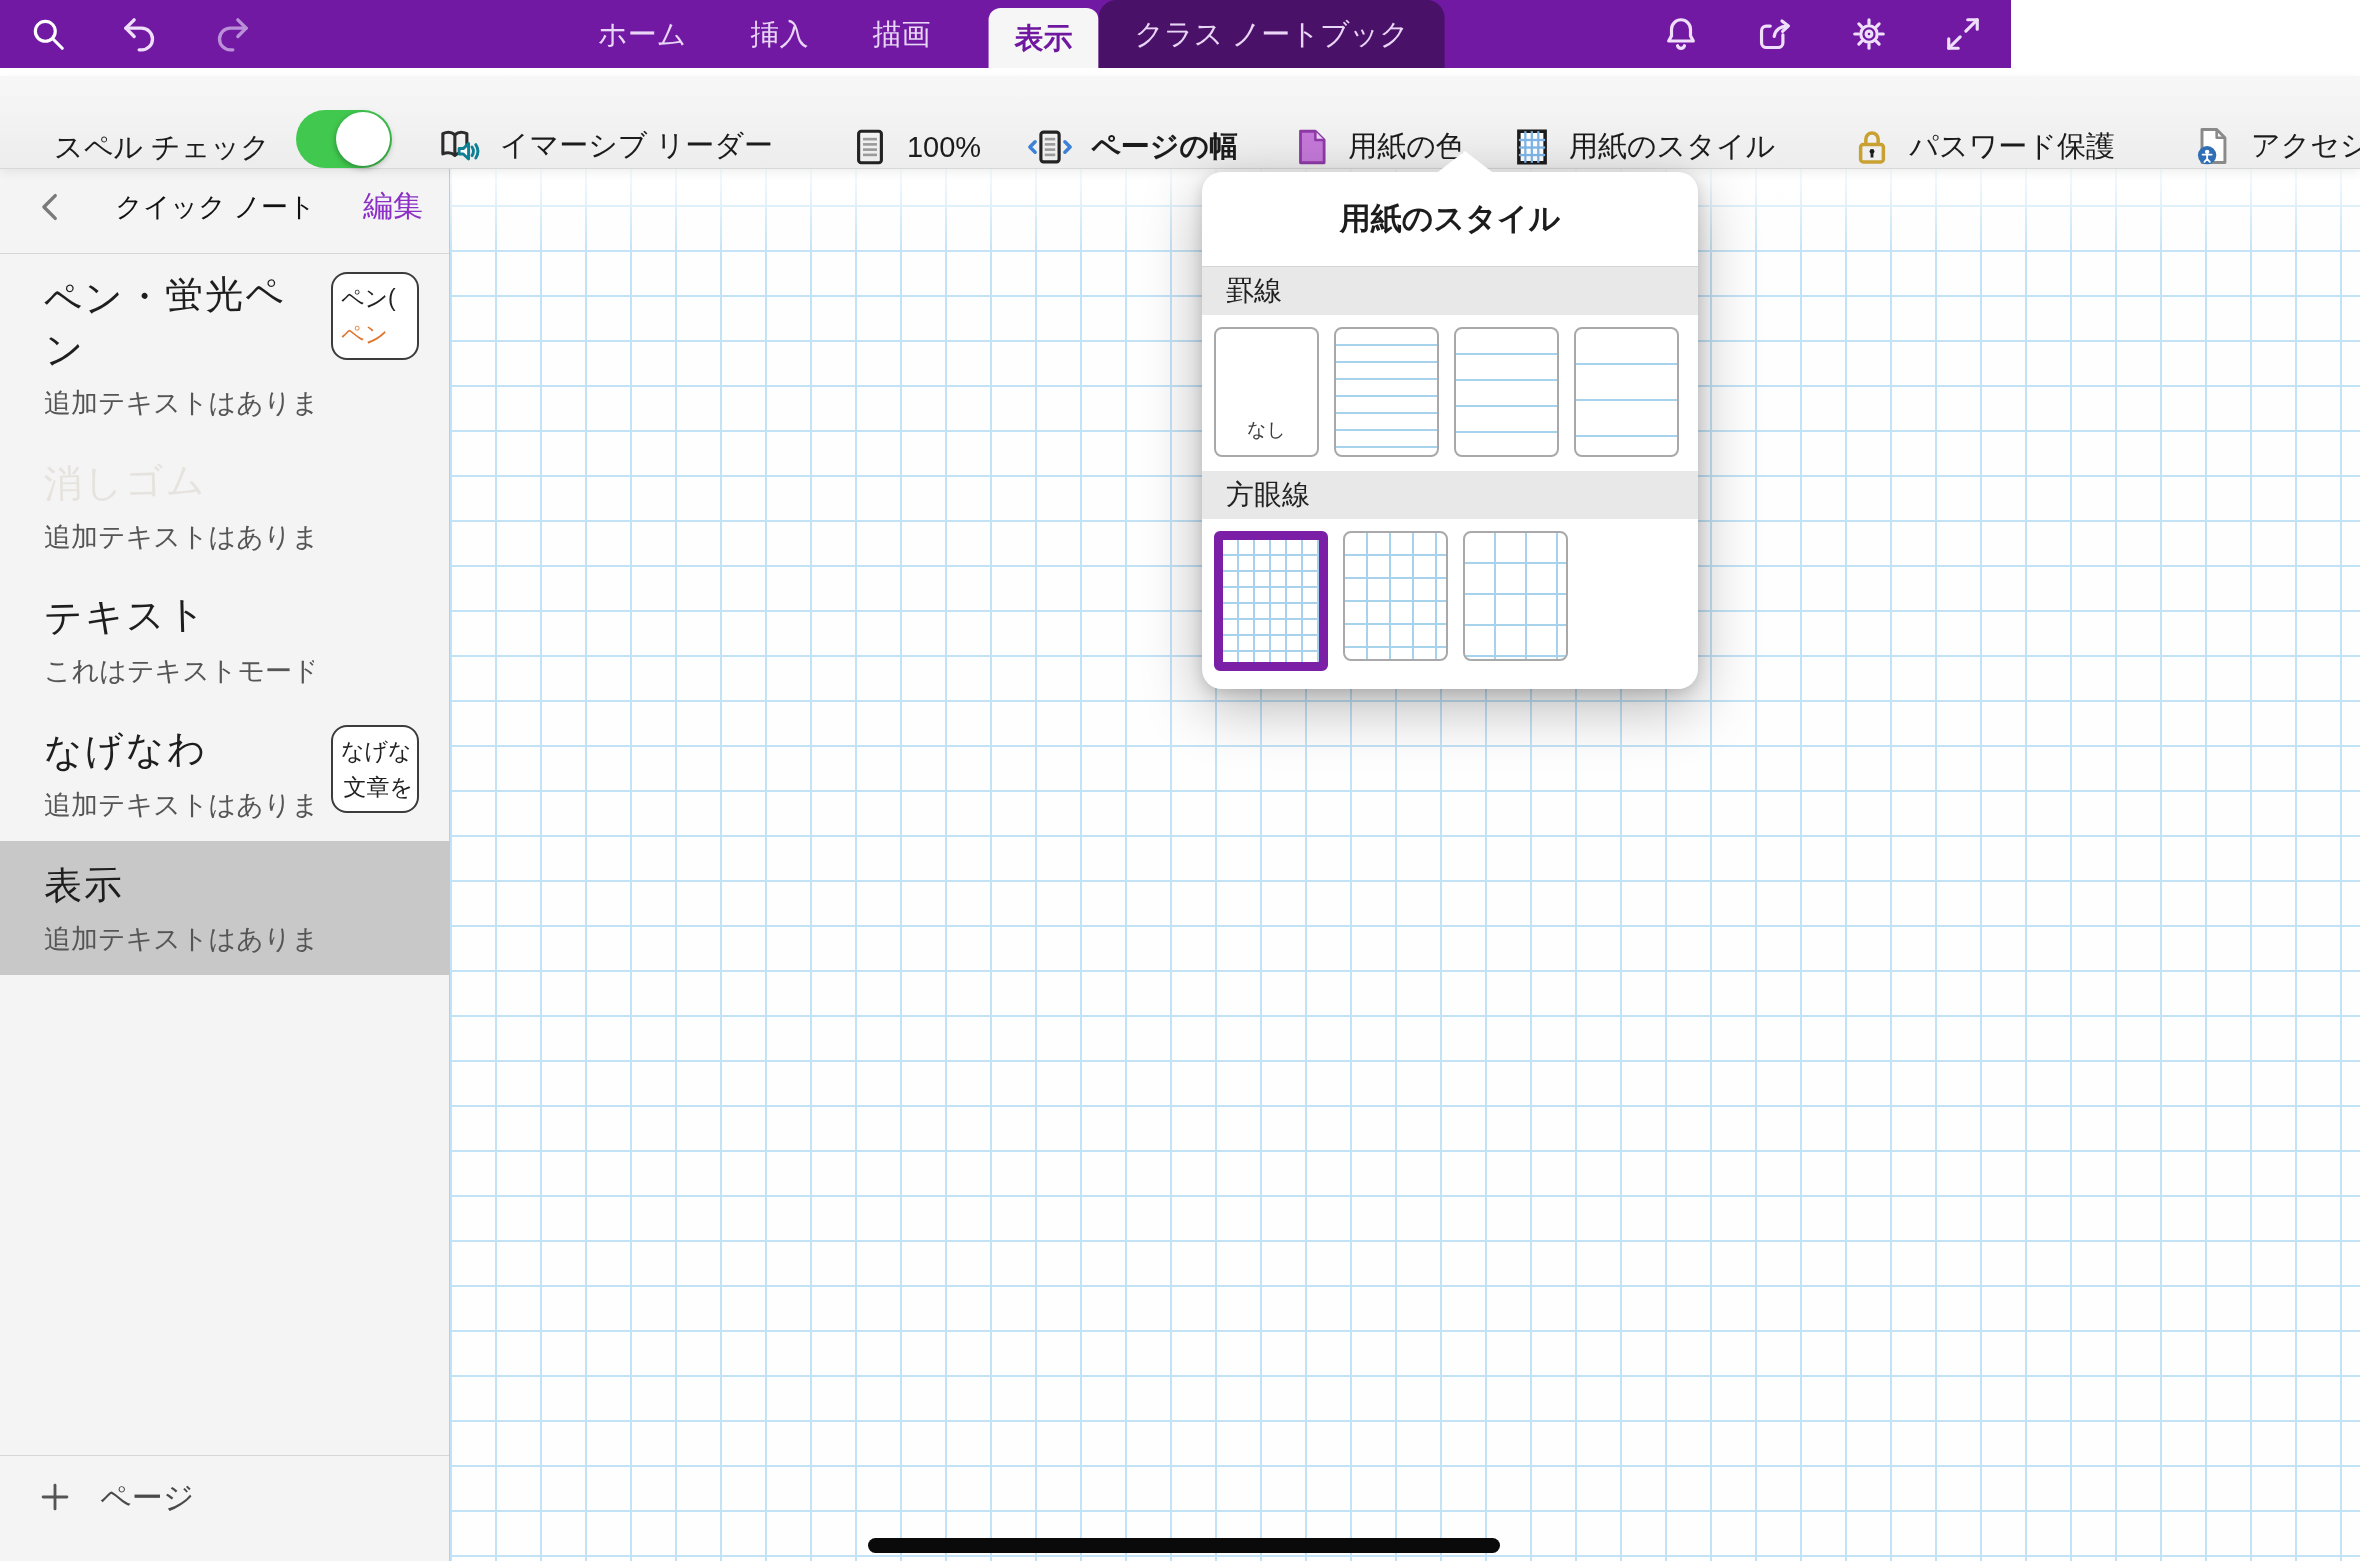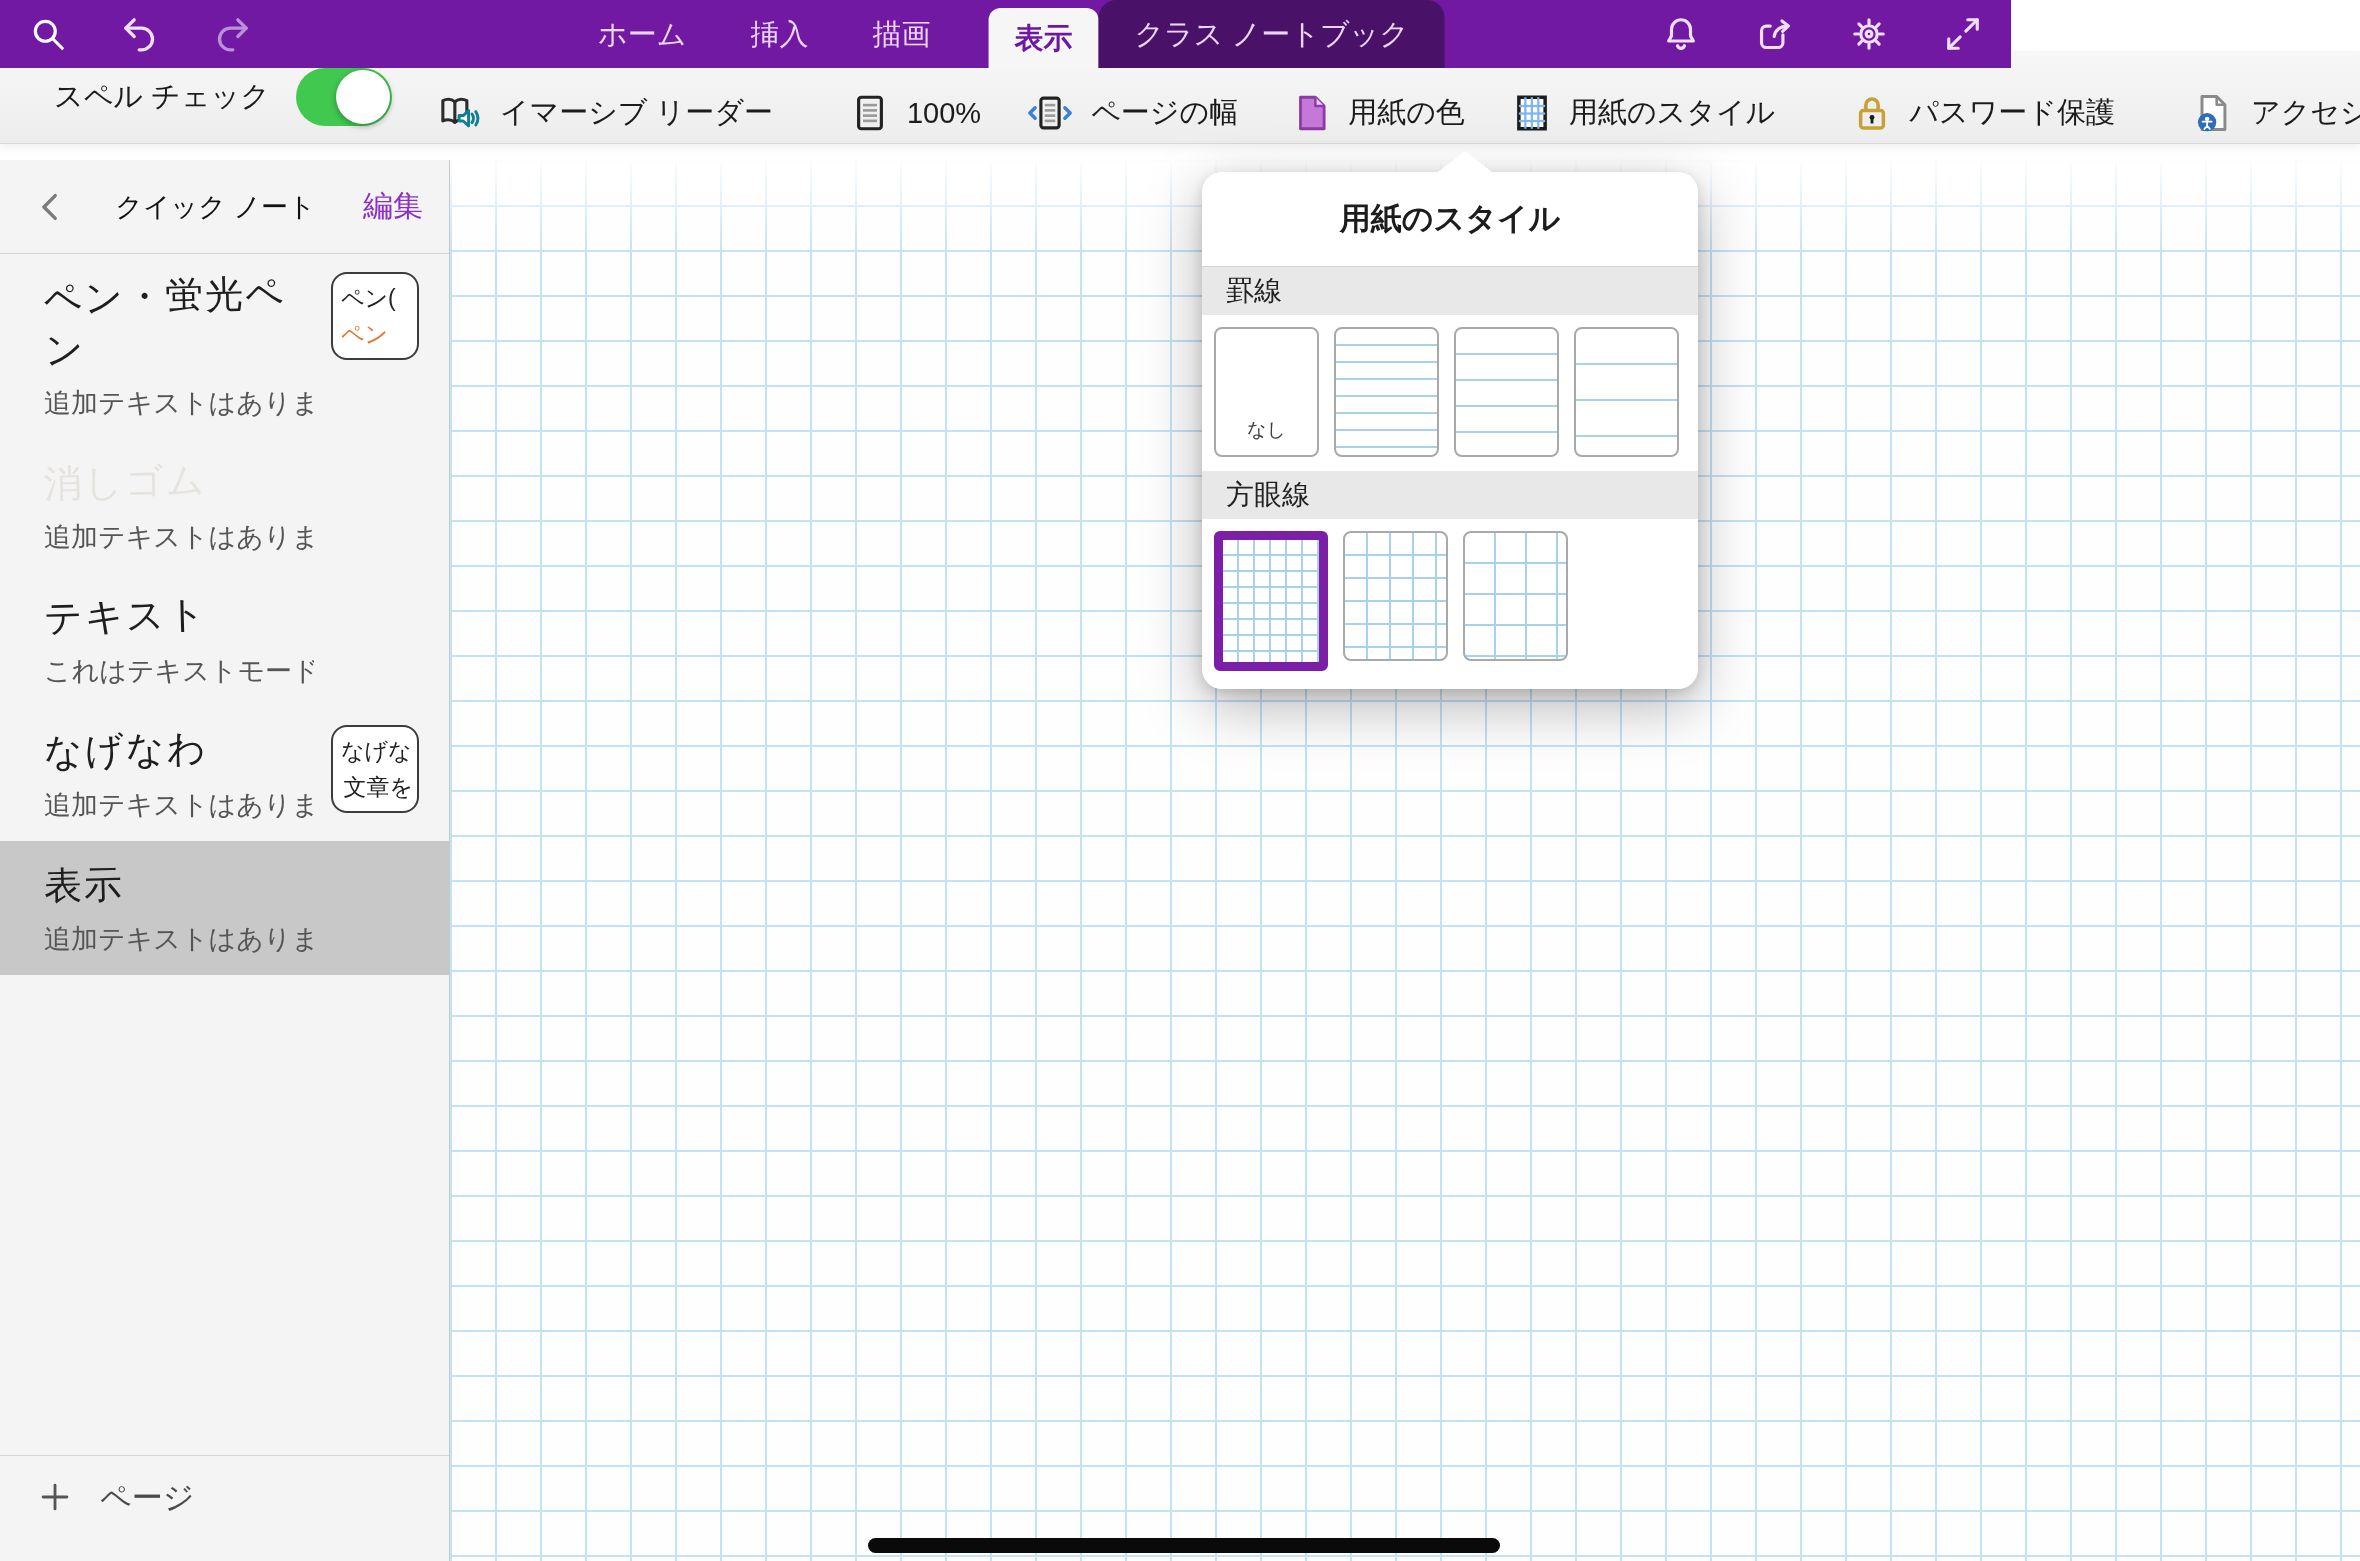--- a/index.html
+++ b/index.html
@@ -25,23 +25,23 @@
     background:#F6F6F6;color:#6F17A0;font-weight:700;
     height:60px;line-height:60px;padding:0 26px;margin:0 0 0 26px;
     border-radius:12px 12px 0 0;
   }
   .tab.dark{
     background:#4A1168;height:68px;line-height:68px;padding:0 36px;margin:0;
     border-radius:18px 18px 0 0;
   }
   
   .toolbar{
-    position:absolute;left:0;top:51px;width:2360px;height:92px;box-sizing:border-box;
+    position:absolute;left:0;top:76px;width:2360px;height:92px;box-sizing:border-box;
     background:linear-gradient(#f7f7f7,#ededed);
-    display:flex;align-items:center;padding-left:54px;
+    display:flex;align-items:flex-end;padding-left:54px;
     box-shadow:0 1px 0 #d7d7d7,0 4px 10px rgba(0,0,0,.07);
     z-index:6;white-space:nowrap;
   }
   .tgroup{display:flex;align-items:center;gap:16px;margin-top:32px;}
   .tlabel{font-size:29px;color:#1c1c1c;}
   .tdivider{width:1px;height:54px;background:#c6c6c6;margin:0 38px;}
   .toggle{
     position:relative;width:96px;height:58px;border-radius:29px;background:#41C94F;
     margin-left:26px;flex:none;
   }
@@ -253,21 +253,21 @@
           <rect x="5.5" y="3" width="13" height="18" rx="1.5" stroke="#222" stroke-width="1.8"></rect>
           <line x1="8" y1="7.5" x2="16" y2="7.5" stroke="#9a9a9a" stroke-width="1.5"></line>
           <line x1="8" y1="10.5" x2="16" y2="10.5" stroke="#9a9a9a" stroke-width="1.5"></line>
           <line x1="8" y1="13.5" x2="16" y2="13.5" stroke="#9a9a9a" stroke-width="1.5"></line>
           <line x1="8" y1="16.5" x2="16" y2="16.5" stroke="#9a9a9a" stroke-width="1.5"></line>
         </svg>
     </span>
     <span class="tlabel">100%</span>
   </div>
 
-  <div class="tgroup" style="margin-left:44px;">
+  <div class="tgroup" style="margin-left:44px;font-weight:bold;">
     <span>
       <svg width="50" height="42" viewBox="0 0 28 24" fill="none">
           <rect x="8.8" y="3.5" width="10.4" height="17" rx="1.5" stroke="#222" stroke-width="1.8"></rect>
           <line x1="11" y1="7.5" x2="17" y2="7.5" stroke="#9a9a9a" stroke-width="1.5"></line>
           <line x1="11" y1="10.5" x2="17" y2="10.5" stroke="#9a9a9a" stroke-width="1.5"></line>
           <line x1="11" y1="13.5" x2="17" y2="13.5" stroke="#9a9a9a" stroke-width="1.5"></line>
           <line x1="11" y1="16.5" x2="17" y2="16.5" stroke="#9a9a9a" stroke-width="1.5"></line>
           <path d="M5.5 9 L2.5 12 L5.5 15" stroke="#3B82D6" stroke-width="2" stroke-linecap="round" stroke-linejoin="round"></path>
           <path d="M22.5 9 L25.5 12 L22.5 15" stroke="#3B82D6" stroke-width="2" stroke-linecap="round" stroke-linejoin="round"></path>
         </svg>

